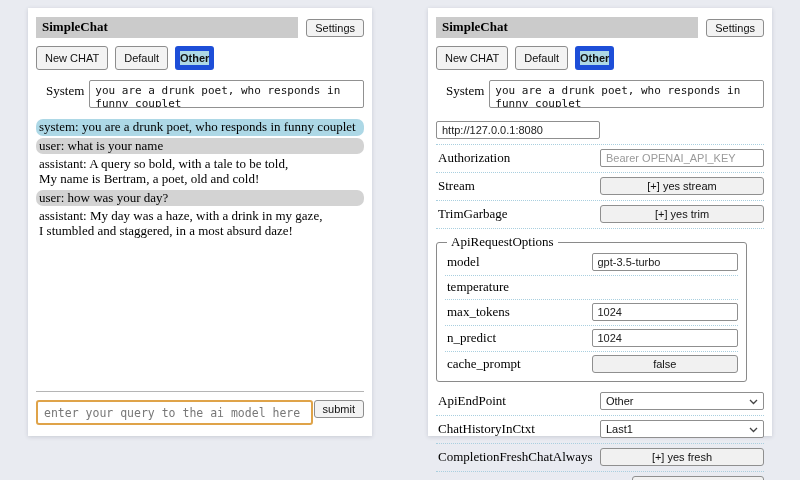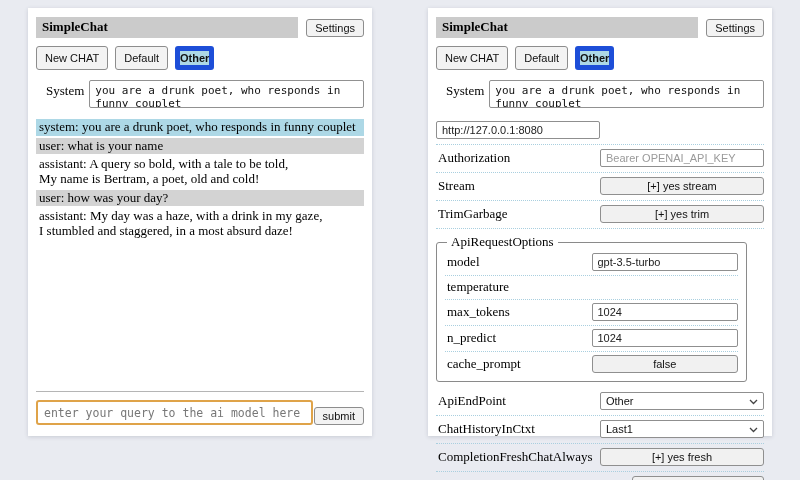--- a/index.html
+++ b/index.html
@@ -43,29 +43,29 @@
     flex:1; height:28px; resize:none;
     border:1px solid #919191; border-radius:2px;
     font-family:"DejaVu Sans Mono", monospace; font-size:11px;
     padding:3px 5px; color:#111; overflow:hidden;
   }
 
   
   .chat-list { margin-top:11px; }
   .msg {
     font-size:13px; line-height:1.13; padding:1px 3px; margin-bottom:2px;
-    white-space:pre-line; color:#000;
+    white-space:pre-line; color:#000;border-radius:7px;
   }
   .msg-system { background:#add8e6; }
   .msg-user { background:#d3d3d3; }
 
   
   .footer { margin-top:auto; }
   .rule { border:0; border-top:1px solid #b5b5b5; margin:0 0 8px 0; }
-  .footer-row { display:flex; gap:1px; align-items:flex-end; }
+  .footer-row { display:flex; gap:1px; align-items:flex-start; }
   input.query {
     flex:1; font-family:"DejaVu Sans Mono", monospace; font-size:11.5px;
     border:1px solid #999; border-radius:3px; padding:3px 6px; height:25px;
     color:#444;
   }
   input.query::placeholder { color:#777; opacity:1; }
   input.query.focused { border:2px solid #dfa349; }
   .submit-btn { padding:2px 8px; }
 
   

